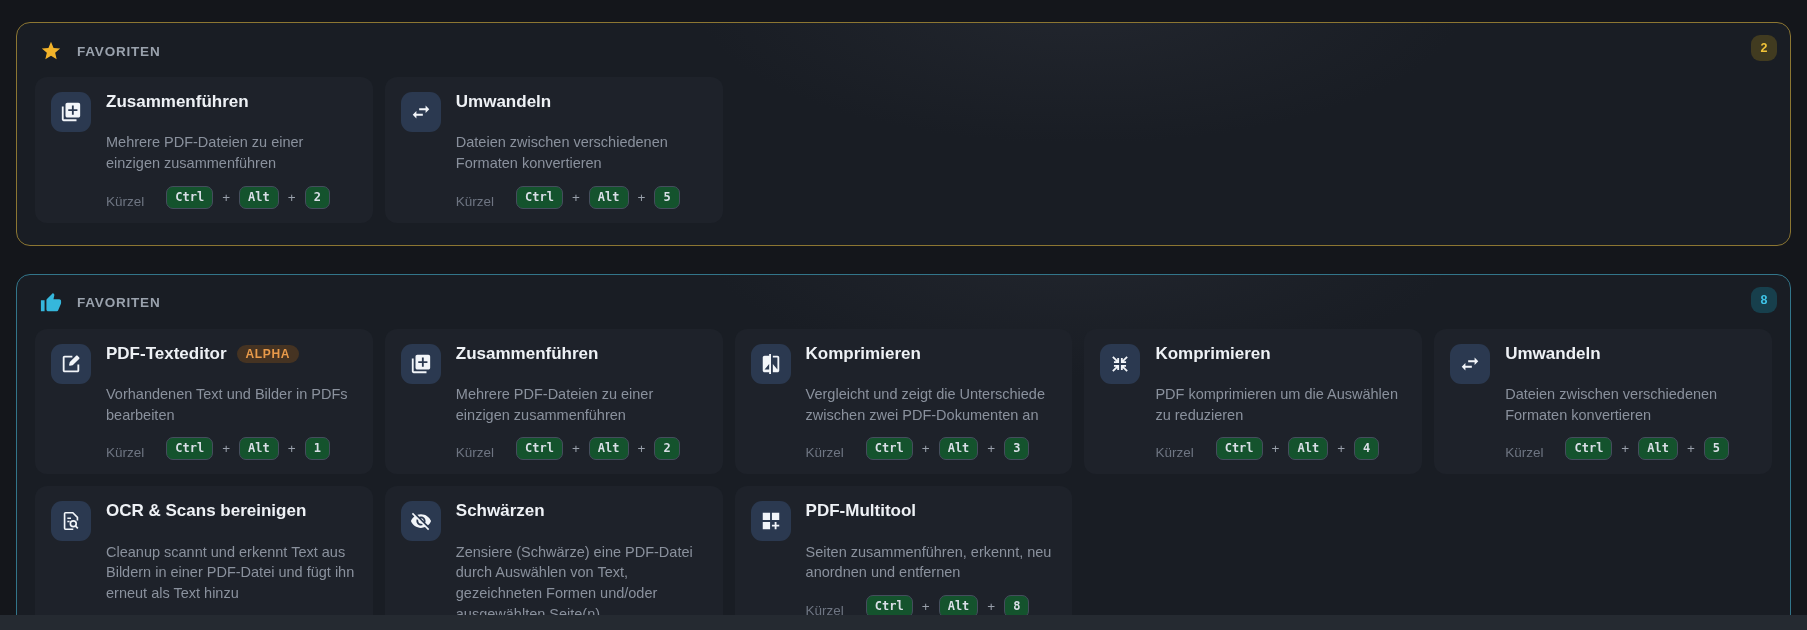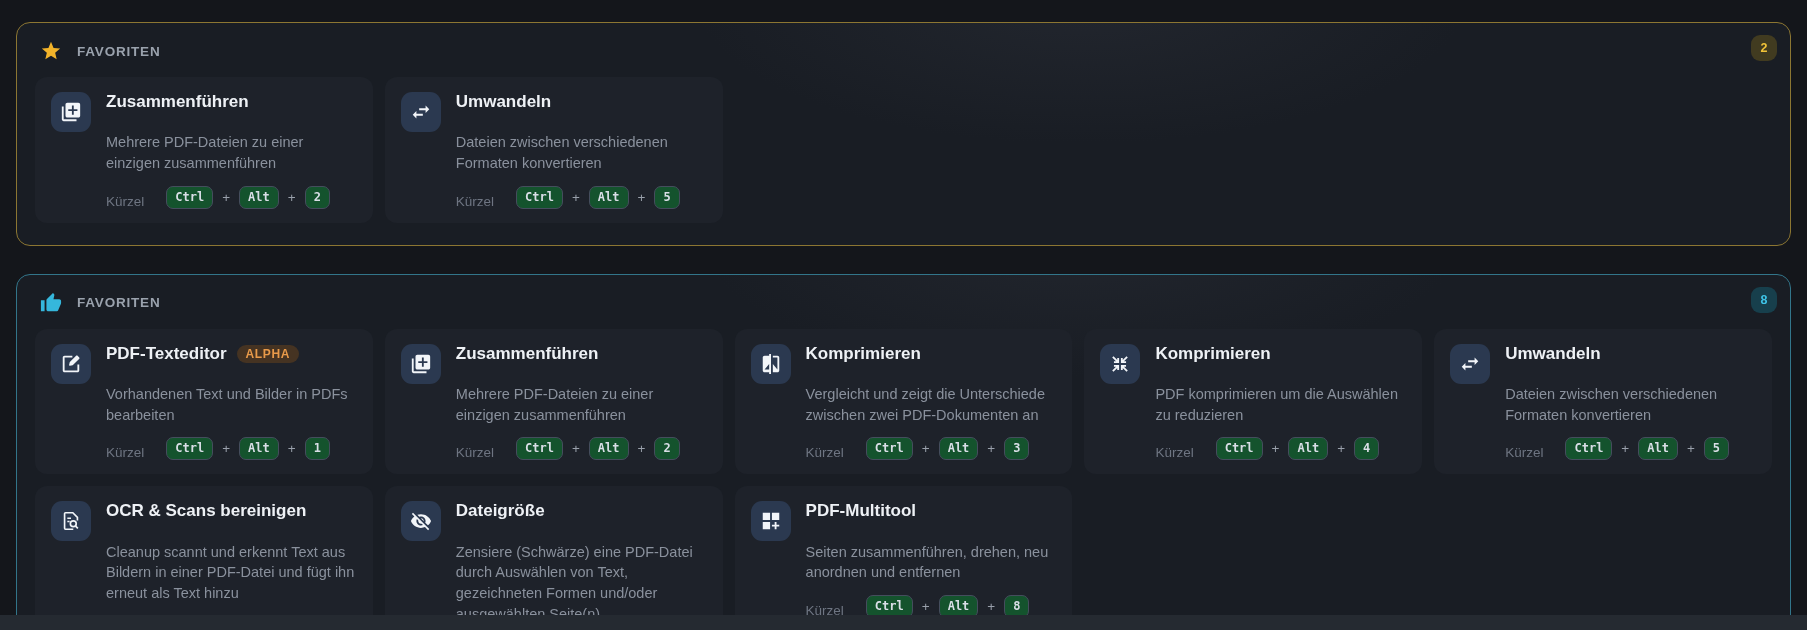--- a/index.html
+++ b/index.html
@@ -319,21 +319,21 @@
   </div>
         <div class="card">
     <div class="card-main">
       <span class="tile">
               <svg viewBox="0 0 24 24" fill="currentColor">
                 <path d="M12 7c2.76 0 5 2.24 5 5 0 .65-.13 1.26-.36 1.83l2.92 2.92c1.51-1.26 2.7-2.89 3.43-4.75-1.73-4.39-6-7.5-11-7.5-1.4 0-2.74.25-3.98.7l2.16 2.16C10.74 7.13 11.35 7 12 7zM2 4.27l2.28 2.28.46.46C3.08 8.3 1.78 10.02 1 12c1.73 4.39 6 7.5 11 7.5 1.55 0 3.03-.3 4.38-.84l.42.42L19.73 22 21 20.73 3.27 3 2 4.27zM7.53 9.8l1.55 1.55c-.05.21-.08.43-.08.65 0 1.66 1.34 3 3 3 .22 0 .44-.03.65-.08l1.55 1.55c-.67.33-1.41.53-2.2.53-2.76 0-5-2.24-5-5 0-.79.2-1.53.53-2.2zm4.31-.78 3.15 3.15.02-.16c0-1.66-1.34-3-3-3l-.17.01z"></path>
               </svg>
             </span>
       <div class="card-text">
         <div class="card-title-row">
-          <span class="card-title">Dateigröße</span>
+          <span class="card-title">Schwärzen</span>
 
         </div>
         <div class="card-desc">Zensiere (Schwärze) eine PDF-Datei durch Auswählen von Text, gezeichneten Formen und/oder ausgewählten Seite(n)</div>
       </div>
     </div>
     <div class="shortcut">
       <span class="shortcut-label">Kürzel</span>
       <span class="keys">
               <kbd>Ctrl</kbd>
               <span class="plus">+</span>
@@ -348,21 +348,21 @@
       <span class="tile">
               <svg viewBox="0 0 24 24" fill="currentColor">
                 <path d="M3 3h8v8H3V3zm10 0h8v8h-8V3zM3 13h8v8H3v-8zm13 0h2v3h3v2h-3v3h-2v-3h-3v-2h3v-3z"></path>
               </svg>
             </span>
       <div class="card-text">
         <div class="card-title-row">
           <span class="card-title">PDF-Multitool</span>
 
         </div>
-        <div class="card-desc">Seiten zusammenführen, drehen, neu anordnen und entfernen</div>
+        <div class="card-desc">Seiten zusammenführen, erkennt, neu anordnen und entfernen</div>
       </div>
     </div>
     <div class="shortcut">
       <span class="shortcut-label">Kürzel</span>
       <span class="keys">
               <kbd>Ctrl</kbd>
               <span class="plus">+</span>
               <kbd>Alt</kbd>
               <span class="plus">+</span>
               <kbd>8</kbd>

